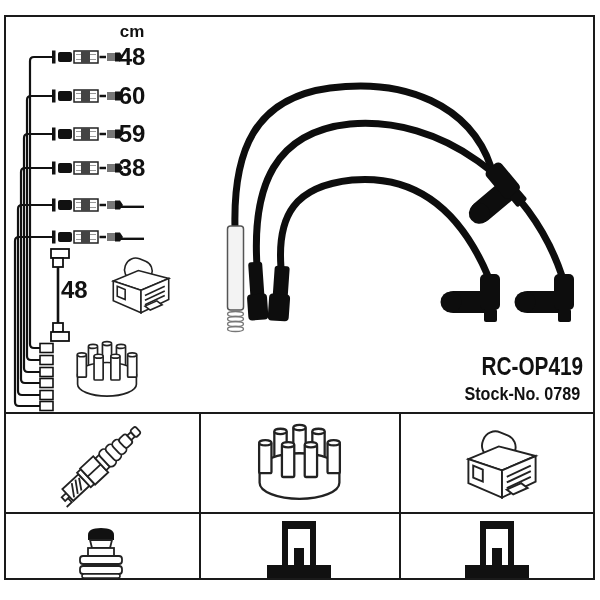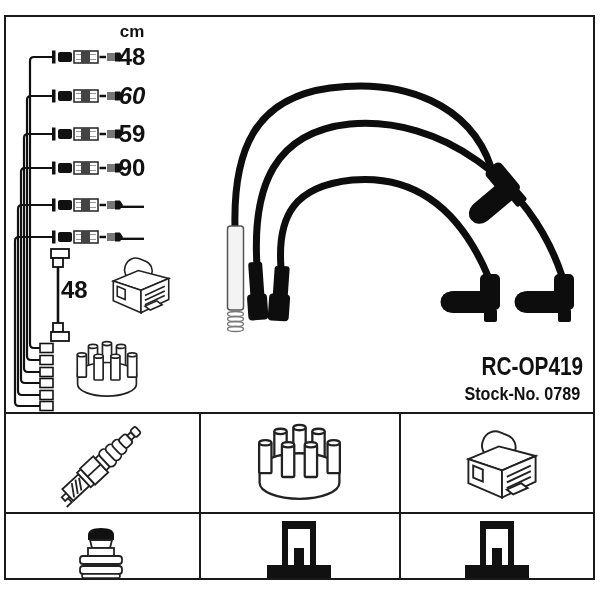--- a/index.html
+++ b/index.html
@@ -9,21 +9,21 @@
          border:2px solid #1a1a1a;box-sizing:border-box;background:#fff;}
   .gridline{position:absolute;background:#1a1a1a;}
   .gl-h1{left:4px;top:412px;width:591px;height:2px;}
   .gl-h2{left:4px;top:512px;width:591px;height:2px;}
   .gl-v1{left:199px;top:412px;width:2px;height:168px;}
   .gl-v2{left:399px;top:412px;width:2px;height:168px;}
   .art{position:absolute;left:0;top:0;z-index:3;}
   .txt{position:absolute;z-index:4;font-weight:bold;white-space:nowrap;}
   .unit{left:114px;top:22px;width:36px;text-align:center;font-size:17px;}
   .len{left:114px;width:36px;text-align:center;font-size:24px;height:26px;line-height:26px;}
-  .len1{top:44px;} .len2{top:83px;font-style:italic;} .len3{top:121px;}
+  .len1{top:44px;} .len2{top:83px;} .len3{top:121px;}
   .len4{top:155px;} .len5{top:192px;} .len6{top:224px;}
   .coil-len{left:61px;top:276px;font-size:24px;}
   .partno{right:17px;top:351px;font-size:26px;transform:scaleX(0.8);transform-origin:right center;}
   .stockno{right:20px;top:383px;font-size:19px;transform:scaleX(0.85);transform-origin:right center;}
 </style>
 </head>
 <body>
 
 <div class="stage">
 
@@ -200,20 +200,20 @@
       <rect x="82" y="574" width="38" height="4" rx="2" fill="#fff" stroke="#222" stroke-width="1.6"></rect>
     </g>
     <use href="#din" transform="translate(299,521)"></use>
     <use href="#din" transform="translate(497,521)"></use>
   </svg>
 
   <div class="txt unit">cm</div>
   <div class="txt len len1">48</div>
   <div class="txt len len2">60</div>
   <div class="txt len len3">59</div>
-  <div class="txt len len4">90</div>
+  <div class="txt len len4">38</div>
   <div class="txt len len5">—</div>
   <div class="txt len len6">—</div>
   <div class="txt coil-len">48</div>
   <div class="txt partno">RC-OP419</div>
   <div class="txt stockno">Stock-No. 0789</div>
 
 </div>
 
 </body></html>

